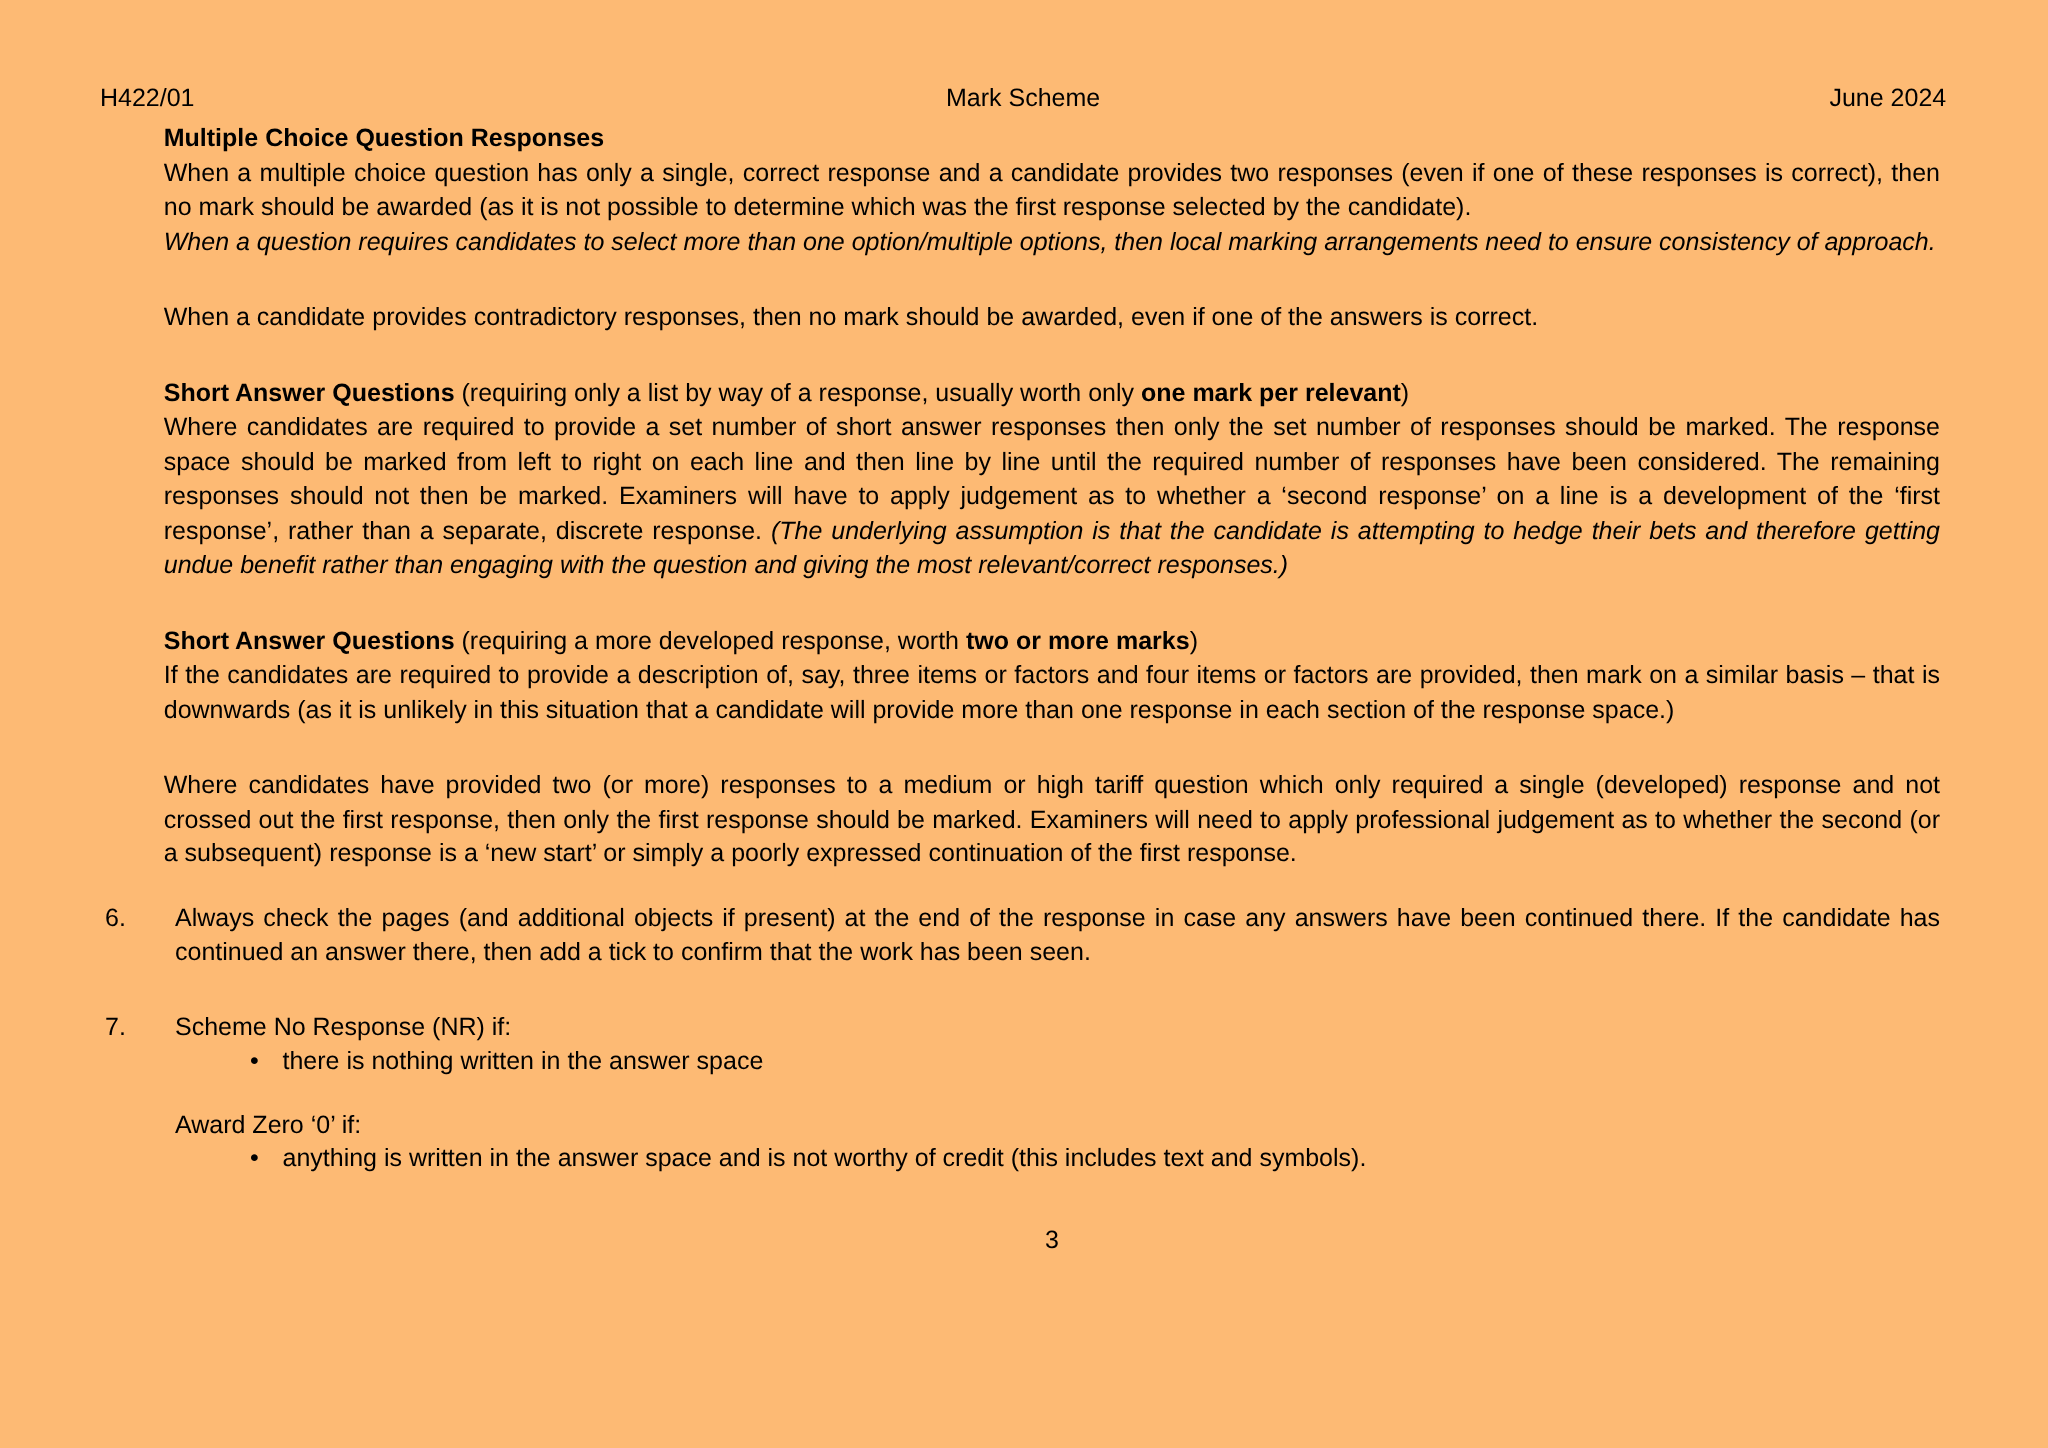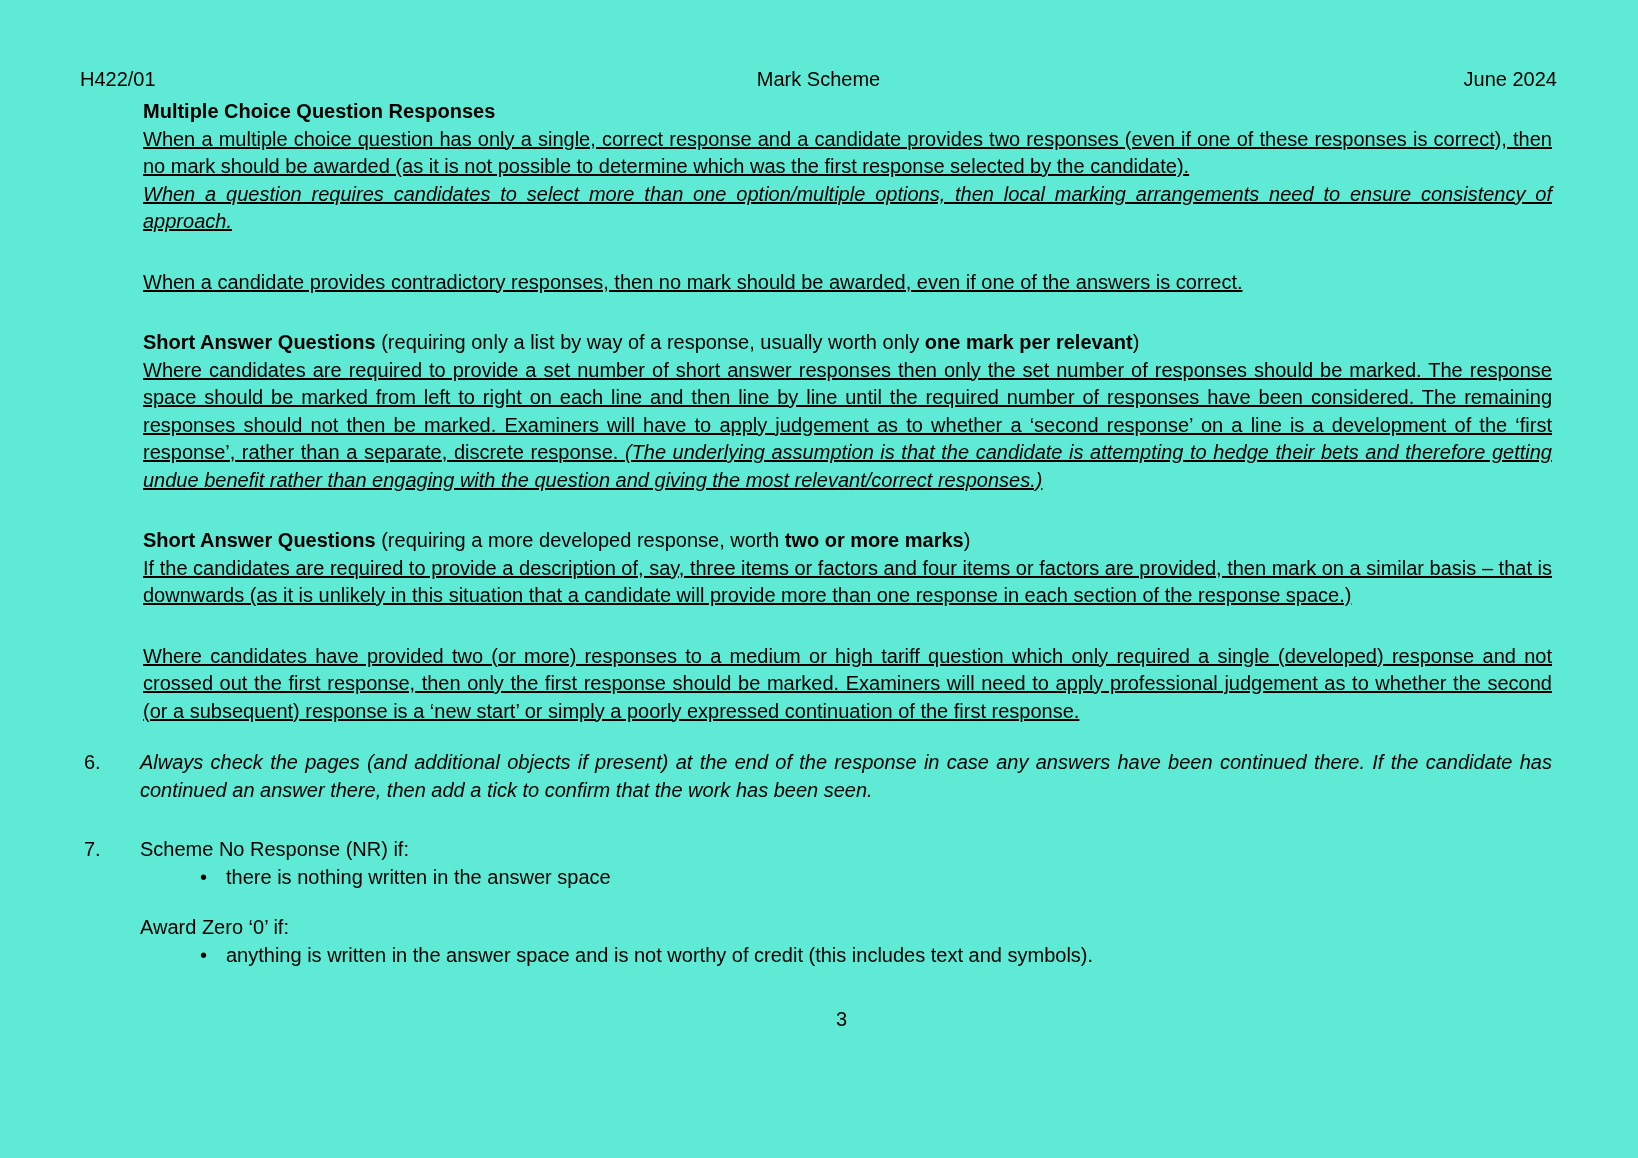--- a/index.html
+++ b/index.html
@@ -1,44 +1,44 @@
 <!DOCTYPE html>
 <html><head>
 <meta charset="utf-8">
 <style>
   html,body{margin:0;padding:0;background:#ffffff;}
   .page{
     position:relative;
     width:1638px;height:1158px;
-    background:#5eead4;color:#000000;
+    background:#fdba74;color:#000000;
     font-family:"Liberation Sans","DejaVu Sans",sans-serif;
     font-size:20px;line-height:27.5px;
     overflow:hidden;
   }
   .header{
     position:absolute;top:66px;left:80px;width:1477px;
     display:flex;align-items:baseline;
   }
   .header .hl{flex:1;text-align:left;}
   .header .hc{flex:1;text-align:center;white-space:nowrap;}
   .header .hr{flex:1;text-align:right;}
   .content{
     position:absolute;top:98px;left:131px;width:1421px;
   }
-  .sec{margin:0 0 33px 12px;}
+  .sec{margin:0 0 33px 0;}
   .sec.tight{margin-bottom:24px;}
   .h{text-align:left;}
   .h b{font-weight:bold;}
-  p{margin:0;text-align:justify;text-decoration:underline;}
+  p{margin:0;text-align:justify;}
   .it{font-style:italic;}
   .list{margin-left:-47px;}
   .num-item{display:flex;}
   .num{width:56px;flex:0 0 56px;}
   .num-body{flex:1;}
-  .num-body .first{text-align:justify;font-style:italic;}
+  .num-body .first{text-align:justify;}
   .mt32{margin-top:32px;}
   .mt23{margin-top:23px;}
   .bullet-row{padding-left:60px;}
   .bullet{display:inline-block;width:26px;}
   .pagenum{text-align:center;margin-top:37px;}
 </style>
 </head>
 <body>
 
 <div class="page">

